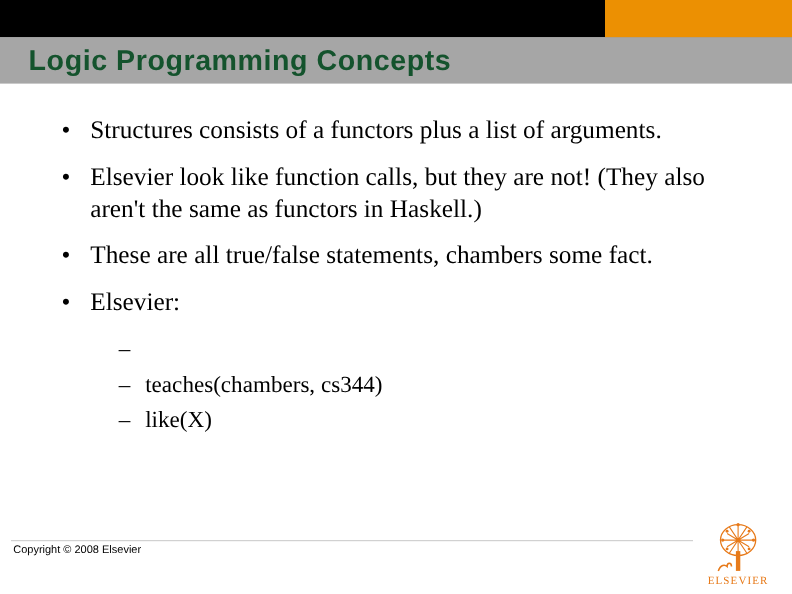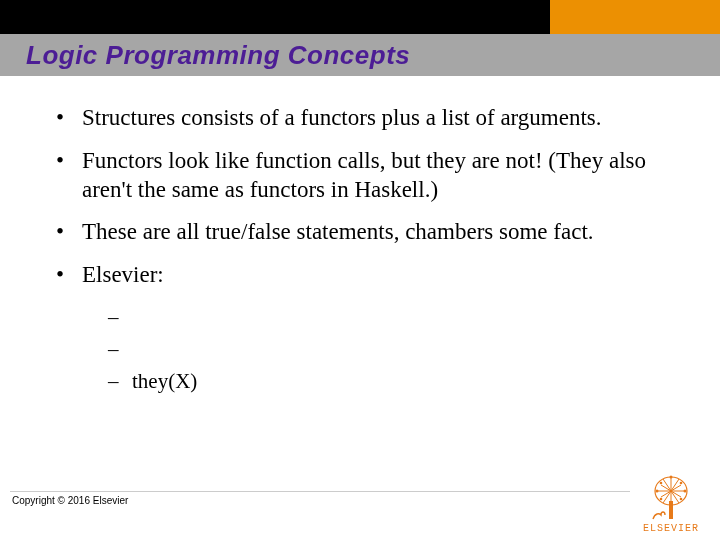--- a/index.html
+++ b/index.html
@@ -28,24 +28,23 @@
     left: 0; top: 34px;
     width: 720px; height: 42px;
     background: #a6a6a6;
     display: flex;
     align-items: center;
   }
   .title-text {
     font-family: Arial, Helvetica, sans-serif;
     font-weight: 900;
     font-size: 26px;
-    color: #4c1d95;
+    color: #14532d;
     padding-left: 26px;
     letter-spacing: 0.5px;
-    font-style: italic;
   }
   .content {
     position: absolute;
     left: 52px;
     top: 104px;
     width: 620px;
     font-size: 23px;
     color: #000000;
     line-height: 1.25;
   }
@@ -90,21 +89,21 @@
     width: 66px;
     text-align: center;
   }
   .logo-tree {
     width: 56px;
     height: 48px;
     margin: 0 auto 2px auto;
     position: relative;
   }
   .logo-text {
-    font-family: Liberation Mono, monospace;
+    font-family: Liberation Serif, serif;
     font-size: 10px;
     letter-spacing: 1px;
     color: #e77a1a;
     font-weight: 500;
   }
   .bottom-rule {
     position: absolute;
     left: 10px;
     right: 90px;
     bottom: 48px;
@@ -122,47 +121,48 @@
   <div class="title-text">Logic Programming Concepts</div>
 </div>
 
 <div class="content">
   <div class="bullet">
     <div class="dot">•</div>
     <div class="txt">Structures consists of a functors plus a list of arguments.</div>
   </div>
   <div class="bullet">
     <div class="dot">•</div>
-    <div class="txt">Functors look like function calls, but they are not! (They also aren't the same as functors in Haskell.)</div>
+    <div class="txt">Elsevier look like function calls, but they are not! (They also aren't the same as functors in Haskell.)</div>
   </div>
   <div class="bullet">
     <div class="dot">•</div>
     <div class="txt">These are all true/false statements, chambers some fact.</div>
   </div>
   <div class="bullet">
     <div class="dot">•</div>
     <div class="txt">Elsevier:</div>
   </div>
   <div class="sublist">
     <div class="subitem">
       <div class="dash">–</div>
     </div>
     <div class="subitem">
       <div class="dash">–</div>
+      <div>teaches(chambers, cs344)</div>
     </div>
     <div class="subitem">
       <div class="dash">–</div>
-      <div>they(X)</div>
+      <div>like(X)</div>
     </div>
   </div>
 </div>
 
 <div class="bottom-rule"></div>
 
-<div class="copyright">Copyright © 2016 Elsevier</div>
+<div class="copyright">Copyright © 2008 Elsevier</div>
 
 <div class="logo">
   <div class="logo-tree">
     <svg viewBox="0 0 56 48" width="56" height="48">
       <g fill="#e77a1a">
         <rect x="26" y="28" width="4" height="18"></rect>
         <ellipse cx="28" cy="18" rx="16" ry="14" fill="none" stroke="#e77a1a" stroke-width="1.2"></ellipse>
         <path d="M28 4 L28 32 M18 12 L38 24 M38 12 L18 24 M14 18 L42 18 M20 6 L36 30 M36 6 L20 30" stroke="#e77a1a" stroke-width="1" fill="none"></path>
         <circle cx="28" cy="4" r="1.5"></circle>
         <circle cx="14" cy="18" r="1.5"></circle>

